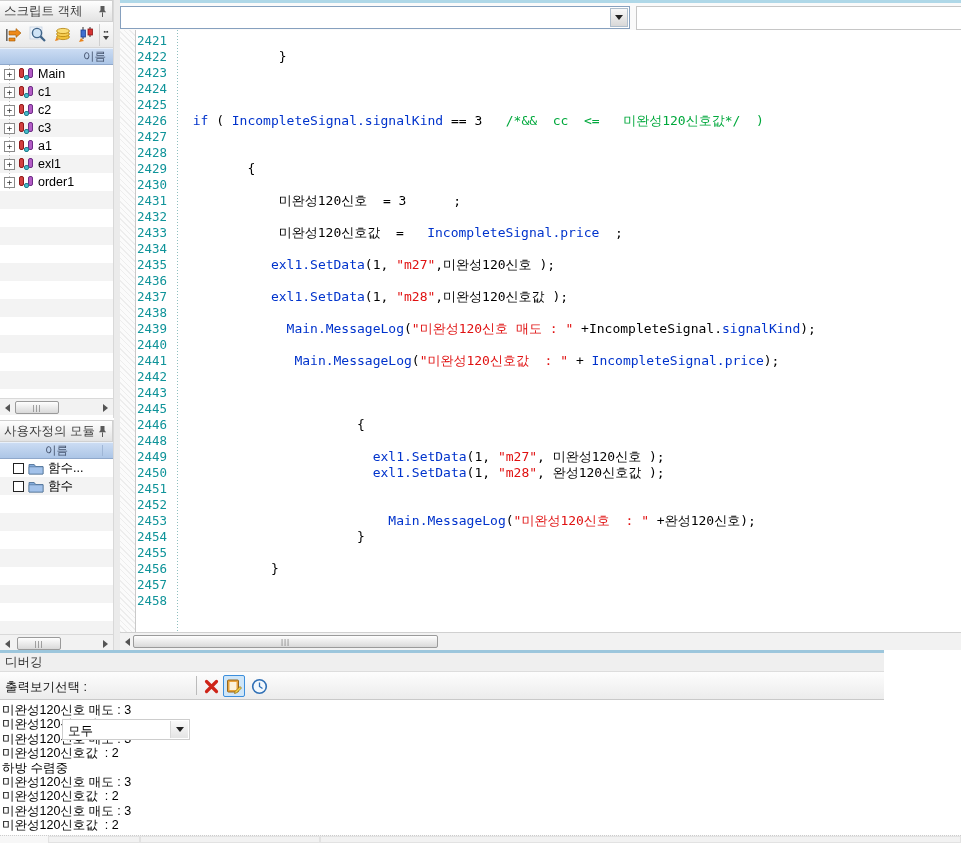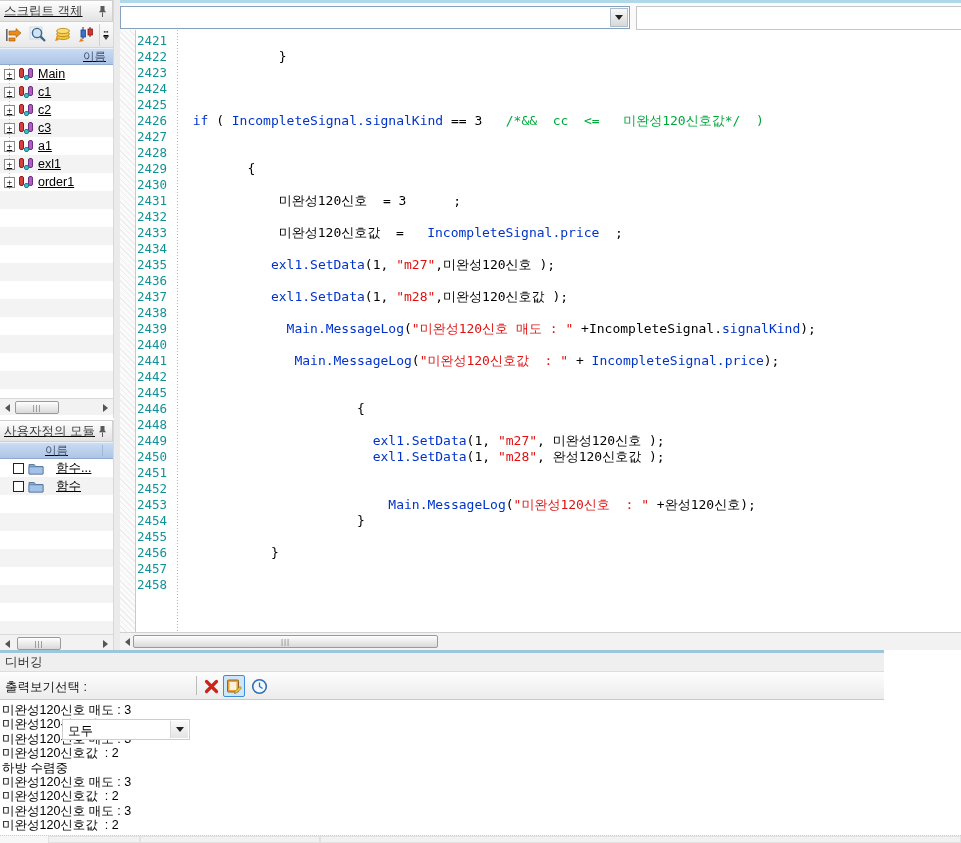--- a/index.html
+++ b/index.html
@@ -1,20 +1,20 @@
 <!DOCTYPE html>
 <html><head>
 <meta charset="utf-8">
 <style>
   * { margin:0; padding:0; box-sizing:border-box; }
   html,body { width:961px; height:843px; overflow:hidden; background:#fff;
     font-family:"Liberation Sans", sans-serif; }
 
   
-  .side-panel { position:absolute; left:0; width:114px; background:#fff; border-right:1px solid #D8D8D8;text-decoration:underline; }
+  .side-panel { position:absolute; left:0; width:114px; background:#fff; border-right:1px solid #D8D8D8; }
   #script-panel { top:0; height:418px; }
   #module-panel { top:420px; height:230px; }
 
   .panel-header { height:22px; background:linear-gradient(#FEFEFE,#E3E3E3);
     border:1px solid #D0D0D0; border-left:none; display:flex; align-items:center;
     padding:0 4px; font-size:12.5px; color:#3C3C3C; }
   .panel-header .title { flex:1; white-space:nowrap; overflow:hidden; }
   .pin { width:11px; height:13px; flex:0 0 auto; }
 
   .panel-toolbar { height:26px; background:linear-gradient(#FBFBFB,#E9E9E9);
@@ -44,21 +44,21 @@
   .obj-icon { width:17px; height:14px; position:relative; margin-left:3px; flex:0 0 auto; }
   .obj-icon i { position:absolute; border-radius:2px; }
   .obj-icon .b1 { left:1px; top:1px; width:5px; height:10px; background:#D24040; border:1px solid #8F1A1A; }
   .obj-icon .b2 { left:10px; top:1px; width:5px; height:10px; background:#B35CC6; border:1px solid #6E2E86; }
   .obj-icon .b3 { left:6px; top:8px; width:5px; height:5px; background:#49BCCB; border:1px solid #1E7E8C; }
   .tree-label { margin-left:3px; }
 
   .mod-row { height:18px; display:flex; align-items:center; font-size:12.5px; white-space:nowrap; }
   .checkbox { width:11px; height:11px; border:1px solid #222; background:#fff; margin-left:13px; flex:0 0 auto; }
   .folder-icon { width:16px; height:13px; margin-left:4px; flex:0 0 auto; }
-  .mod-label { margin-left:12px; }
+  .mod-label { margin-left:4px; }
 
   
   .hscroll { height:17px; background:#F2F2F2; border-top:1px solid #D9D9D9; position:relative; }
   .hs-arrow { position:absolute; top:2px; width:13px; height:13px; display:flex; align-items:center; justify-content:center; }
   .hs-arrow.left { left:1px; } .hs-arrow.right { right:1px; }
   .hs-arrow .tl { width:0; height:0; border-top:4px solid transparent; border-bottom:4px solid transparent; border-right:5px solid #555; }
   .hs-arrow .tr { width:0; height:0; border-top:4px solid transparent; border-bottom:4px solid transparent; border-left:5px solid #555; }
   .hs-thumb { position:absolute; top:2px; height:13px; background:linear-gradient(#FEFEFE,#D9D9D9);
     border:1px solid #9A9A9A; border-radius:2px; display:flex; align-items:center; justify-content:center; }
   .hs-grip { font-size:8px; letter-spacing:1px; color:#777; line-height:6px; }
@@ -318,20 +318,21 @@
         <div class="code-line"><span class="lnum">2433</span><span class="ltext"><span class="sp">             미완성120신호값  =   </span><span class="sb">IncompleteSignal.price</span><span class="sp">  ;</span></span></div>
         <div class="code-line"><span class="lnum">2434</span><span class="ltext"></span></div>
         <div class="code-line"><span class="lnum">2435</span><span class="ltext"><span class="sp">            </span><span class="sb">exl1.SetData</span><span class="sp">(1, </span><span class="ss">"m27"</span><span class="sp">,미완성120신호 );</span></span></div>
         <div class="code-line"><span class="lnum">2436</span><span class="ltext"></span></div>
         <div class="code-line"><span class="lnum">2437</span><span class="ltext"><span class="sp">            </span><span class="sb">exl1.SetData</span><span class="sp">(1, </span><span class="ss">"m28"</span><span class="sp">,미완성120신호값 );</span></span></div>
         <div class="code-line"><span class="lnum">2438</span><span class="ltext"></span></div>
         <div class="code-line"><span class="lnum">2439</span><span class="ltext"><span class="sp">              </span><span class="sb">Main.MessageLog</span><span class="sp">(</span><span class="ss">"미완성120신호 매도 : "</span><span class="sp"> +IncompleteSignal.</span><span class="sb">signalKind</span><span class="sp">);</span></span></div>
         <div class="code-line"><span class="lnum">2440</span><span class="ltext"></span></div>
         <div class="code-line"><span class="lnum">2441</span><span class="ltext"><span class="sp">               </span><span class="sb">Main.MessageLog</span><span class="sp">(</span><span class="ss">"미완성120신호값  : "</span><span class="sp"> + </span><span class="sb">IncompleteSignal.price</span><span class="sp">);</span></span></div>
         <div class="code-line"><span class="lnum">2442</span><span class="ltext"></span></div>
+        <div class="code-line"><span class="lnum">2443</span><span class="ltext"></span></div>
         <div class="code-line"><span class="lnum">2445</span><span class="ltext"></span></div>
         <div class="code-line"><span class="lnum">2446</span><span class="ltext"><span class="sp">                       {</span></span></div>
         <div class="code-line"><span class="lnum">2448</span><span class="ltext"></span></div>
         <div class="code-line"><span class="lnum">2449</span><span class="ltext"><span class="sp">                         </span><span class="sb">exl1.SetData</span><span class="sp">(1, </span><span class="ss">"m27"</span><span class="sp">, 미완성120신호 );</span></span></div>
         <div class="code-line"><span class="lnum">2450</span><span class="ltext"><span class="sp">                         </span><span class="sb">exl1.SetData</span><span class="sp">(1, </span><span class="ss">"m28"</span><span class="sp">, 완성120신호값 );</span></span></div>
         <div class="code-line"><span class="lnum">2451</span><span class="ltext"></span></div>
         <div class="code-line"><span class="lnum">2452</span><span class="ltext"></span></div>
         <div class="code-line"><span class="lnum">2453</span><span class="ltext"><span class="sp">                           </span><span class="sb">Main.MessageLog</span><span class="sp">(</span><span class="ss">"미완성120신호  : "</span><span class="sp"> +완성120신호);</span></span></div>
         <div class="code-line"><span class="lnum">2454</span><span class="ltext"><span class="sp">                       }</span></span></div>
         <div class="code-line"><span class="lnum">2455</span><span class="ltext"></span></div>

